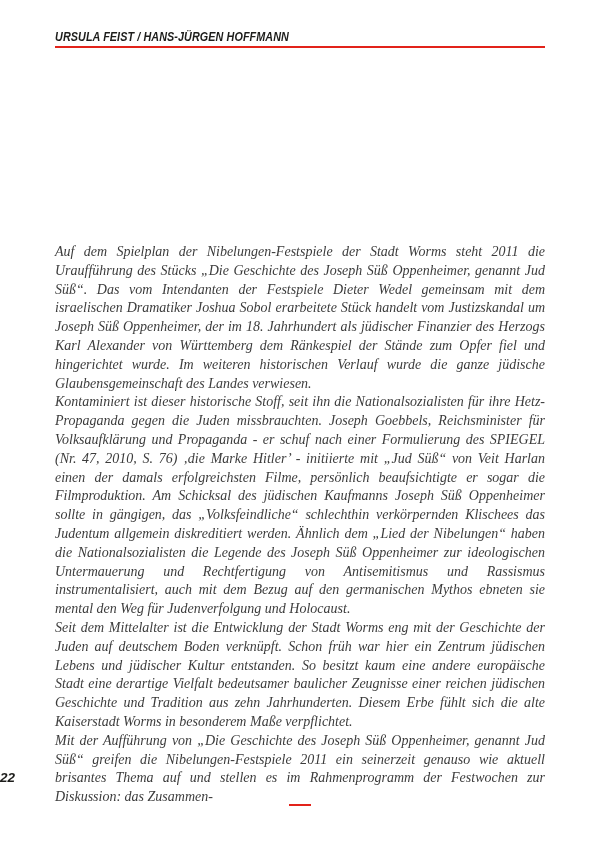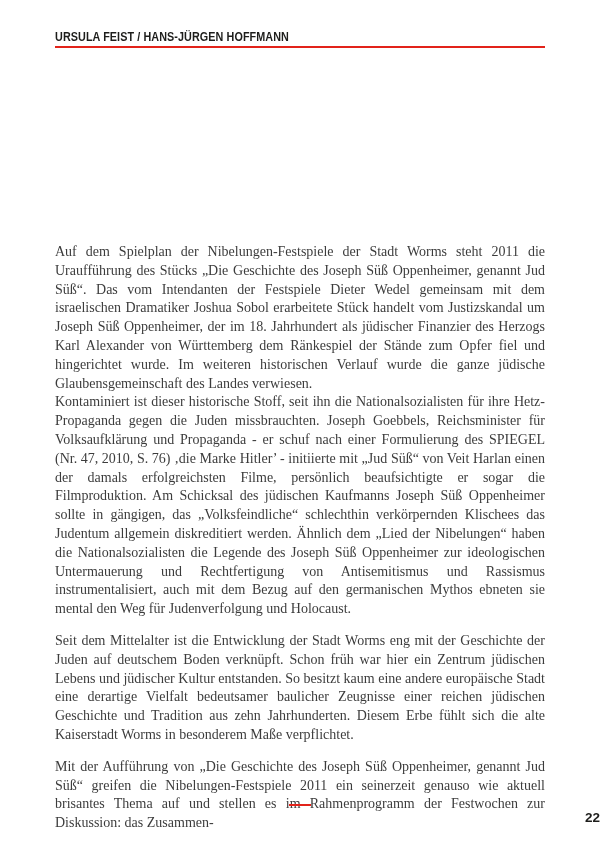--- a/index.html
+++ b/index.html
@@ -7,20 +7,21 @@
     padding: 0;
     background: #ffffff;
   }
   .page {
     position: relative;
     width: 600px;
     height: 851px;
     background: #ffffff;
     overflow: hidden;
     font-family: "Liberation Serif", serif;
+    font-style: italic;
   }
   
   .authors {
     position: absolute;
     top: 29px;
     left: 55px;
     width: 490px;
     font-family: "Liberation Sans", sans-serif;
     font-weight: 700;
     font-size: 13.5px;
@@ -62,36 +63,36 @@
     position: absolute;
     top: 243px;
     left: 55px;
     width: 490px;
     font-size: 14px;
     line-height: 18.8px;
     color: #3c3c3c;
     text-align: justify;
   }
   .body-text p { margin: 0; }
-  .body-text p.gap { margin-top: 13px; }
+  .body-text p.gap { }
   
   .footer-rule {
     position: absolute;
     top: 804px;
     left: 289px;
     width: 22px;
     height: 2px;
     background: #e2231a;
   }
   .page-number {
     position: absolute;
-    top: 810px;
+    top: 770px;
     left: 0;
     width: 600px;
-    text-align: right;
+    text-align: left;
     font-family: "Liberation Sans", sans-serif;
     font-weight: 700;
     font-size: 13.5px;
     color: #1d1d1b;
   }
 </style>
 </head>
 <body>
 
 <div class="page">

